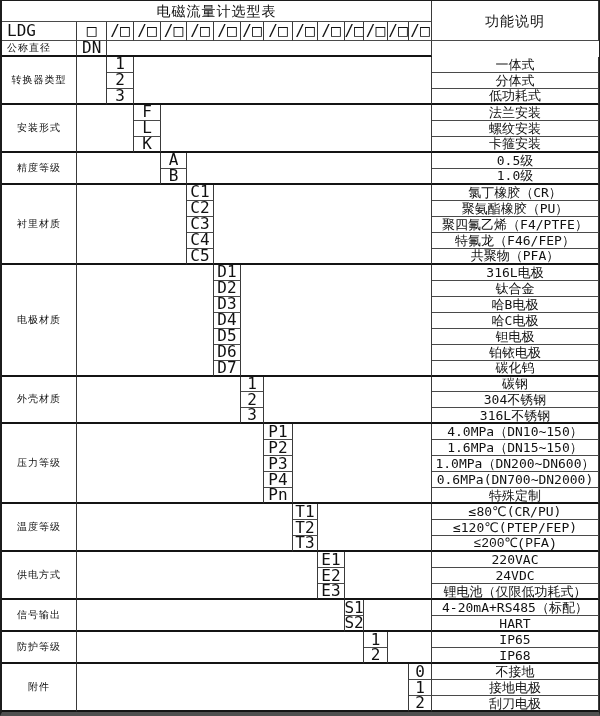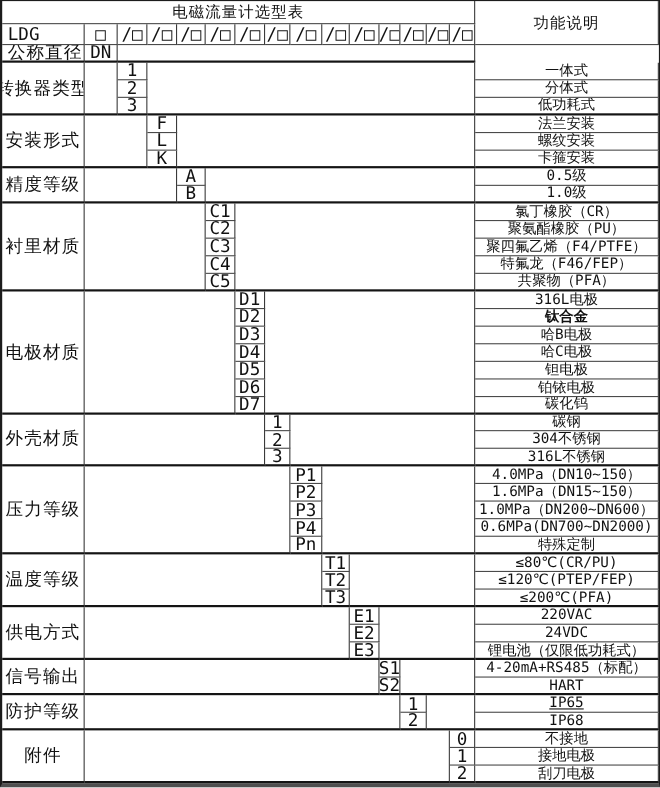--- a/index.html
+++ b/index.html
@@ -17,21 +17,21 @@
   .cell {
     box-sizing:border-box;
     border-right:1px solid #3a3a3a;
     border-bottom:1px solid #4a4a4a;
     display:flex; align-items:center; justify-content:center;
     overflow:hidden; white-space:nowrap;
   }
   .ge { border-bottom:2px solid #141414; }      
   .left { justify-content:flex-start; padding-left:5px; }
   .code { font-size:16px; }
-  .lbl  { font-size:16px; letter-spacing:1px; }
+  .lbl  { font-size:10px; letter-spacing:1px; }
   .hdr  { font-size:14px; letter-spacing:1px; }
   .c-title   { grid-column:1 / 16; grid-row:1; }
   .c-funchdr { grid-column:16;     grid-row:1 / 3; }
   .c-ldg     { grid-column:1; grid-row:2; }
   .c-basebox { grid-column:2; grid-row:2; }
   .c-dialbl  { grid-column:1; grid-row:3; }
   .c-diacode { grid-column:2; grid-row:3; }
   .c-diagap  { grid-column:3 / 16; grid-row:3; }
   .c-diadesc { grid-column:16; grid-row:3; }
 </style>
@@ -95,21 +95,21 @@
     <div class="cell code" style="grid-area: 15 / 6 / span 1 / span 1;">C4</div>
     <div class="cell" style="grid-area: 15 / 16 / span 1 / span 1;">特氟龙（F46/FEP）</div>
     <div class="cell code ge" style="grid-area: 16 / 6 / span 1 / span 1;">C5</div>
     <div class="cell ge" style="grid-area: 16 / 16 / span 1 / span 1;">共聚物（PFA）</div>
     <div class="cell ge" style="grid-area: 12 / 7 / span 5 / span 9;"></div>
     <div class="cell lbl ge" style="grid-area: 17 / 1 / span 7 / span 1;">电极材质</div>
     <div class="cell ge" style="grid-area: 17 / 2 / span 7 / span 5;"></div>
     <div class="cell code" style="grid-area: 17 / 7 / span 1 / span 1;">D1</div>
     <div class="cell" style="grid-area: 17 / 16 / span 1 / span 1;">316L电极</div>
     <div class="cell code" style="grid-area: 18 / 7 / span 1 / span 1;">D2</div>
-    <div class="cell" style="grid-area: 18 / 16 / span 1 / span 1; font-weight: bold;">钛合金</div>
+    <div class="cell" style="grid-area: 18 / 16 / span 1 / span 1;">钛合金</div>
     <div class="cell code" style="grid-area: 19 / 7 / span 1 / span 1;">D3</div>
     <div class="cell" style="grid-area: 19 / 16 / span 1 / span 1;">哈B电极</div>
     <div class="cell code" style="grid-area: 20 / 7 / span 1 / span 1;">D4</div>
     <div class="cell" style="grid-area: 20 / 16 / span 1 / span 1;">哈C电极</div>
     <div class="cell code" style="grid-area: 21 / 7 / span 1 / span 1;">D5</div>
     <div class="cell" style="grid-area: 21 / 16 / span 1 / span 1;">钽电极</div>
     <div class="cell code" style="grid-area: 22 / 7 / span 1 / span 1;">D6</div>
     <div class="cell" style="grid-area: 22 / 16 / span 1 / span 1;">铂铱电极</div>
     <div class="cell code ge" style="grid-area: 23 / 7 / span 1 / span 1;">D7</div>
     <div class="cell ge" style="grid-area: 23 / 16 / span 1 / span 1;">碳化钨</div>
@@ -136,42 +136,42 @@
     <div class="cell code ge" style="grid-area: 31 / 9 / span 1 / span 1;">Pn</div>
     <div class="cell ge" style="grid-area: 31 / 16 / span 1 / span 1;">特殊定制</div>
     <div class="cell ge" style="grid-area: 27 / 10 / span 5 / span 6;"></div>
     <div class="cell lbl ge" style="grid-area: 32 / 1 / span 3 / span 1;">温度等级</div>
     <div class="cell ge" style="grid-area: 32 / 2 / span 3 / span 8;"></div>
     <div class="cell code" style="grid-area: 32 / 10 / span 1 / span 1;">T1</div>
     <div class="cell" style="grid-area: 32 / 16 / span 1 / span 1;">≤80℃(CR/PU)</div>
     <div class="cell code" style="grid-area: 33 / 10 / span 1 / span 1;">T2</div>
     <div class="cell" style="grid-area: 33 / 16 / span 1 / span 1;">≤120℃(PTEP/FEP)</div>
     <div class="cell code ge" style="grid-area: 34 / 10 / span 1 / span 1;">T3</div>
-    <div class="cell ge" style="grid-area: 34 / 16 / span 1 / span 1;">≤200℃(PFA)</div>
+    <div class="cell ge" style="grid-area: 34 / 16 / span 1 / span 1; font-family: Liberation Mono, monospace;">≤200℃(PFA)</div>
     <div class="cell ge" style="grid-area: 32 / 11 / span 3 / span 5;"></div>
     <div class="cell lbl ge" style="grid-area: 35 / 1 / span 3 / span 1;">供电方式</div>
     <div class="cell ge" style="grid-area: 35 / 2 / span 3 / span 9;"></div>
     <div class="cell code" style="grid-area: 35 / 11 / span 1 / span 1;">E1</div>
     <div class="cell" style="grid-area: 35 / 16 / span 1 / span 1;">220VAC</div>
     <div class="cell code" style="grid-area: 36 / 11 / span 1 / span 1;">E2</div>
     <div class="cell" style="grid-area: 36 / 16 / span 1 / span 1;">24VDC</div>
     <div class="cell code ge" style="grid-area: 37 / 11 / span 1 / span 1;">E3</div>
     <div class="cell ge" style="grid-area: 37 / 16 / span 1 / span 1;">锂电池（仅限低功耗式）</div>
     <div class="cell ge" style="grid-area: 35 / 12 / span 3 / span 4;"></div>
     <div class="cell lbl ge" style="grid-area: 38 / 1 / span 2 / span 1;">信号输出</div>
     <div class="cell ge" style="grid-area: 38 / 2 / span 2 / span 10;"></div>
     <div class="cell code" style="grid-area: 38 / 12 / span 1 / span 1;">S1</div>
     <div class="cell" style="grid-area: 38 / 16 / span 1 / span 1;">4-20mA+RS485（标配）</div>
     <div class="cell code ge" style="grid-area: 39 / 12 / span 1 / span 1;">S2</div>
     <div class="cell ge" style="grid-area: 39 / 16 / span 1 / span 1;">HART</div>
     <div class="cell ge" style="grid-area: 38 / 13 / span 2 / span 3;"></div>
     <div class="cell lbl ge" style="grid-area: 40 / 1 / span 2 / span 1;">防护等级</div>
     <div class="cell ge" style="grid-area: 40 / 2 / span 2 / span 11;"></div>
     <div class="cell code" style="grid-area: 40 / 13 / span 1 / span 1;">1</div>
-    <div class="cell" style="grid-area: 40 / 16 / span 1 / span 1; text-decoration: underline;">IP65</div>
+    <div class="cell" style="grid-area: 40 / 16 / span 1 / span 1;">IP65</div>
     <div class="cell code ge" style="grid-area: 41 / 13 / span 1 / span 1;">2</div>
     <div class="cell ge" style="grid-area: 41 / 16 / span 1 / span 1;">IP68</div>
     <div class="cell ge" style="grid-area: 40 / 14 / span 2 / span 2;"></div>
     <div class="cell lbl ge" style="grid-area: 42 / 1 / span 3 / span 1;">附件</div>
     <div class="cell ge" style="grid-area: 42 / 2 / span 3 / span 13;"></div>
     <div class="cell code" style="grid-area: 42 / 15 / span 1 / span 1;">0</div>
     <div class="cell" style="grid-area: 42 / 16 / span 1 / span 1;">不接地</div>
     <div class="cell code" style="grid-area: 43 / 15 / span 1 / span 1;">1</div>
     <div class="cell" style="grid-area: 43 / 16 / span 1 / span 1;">接地电极</div>
     <div class="cell code ge" style="grid-area: 44 / 15 / span 1 / span 1;">2</div>

